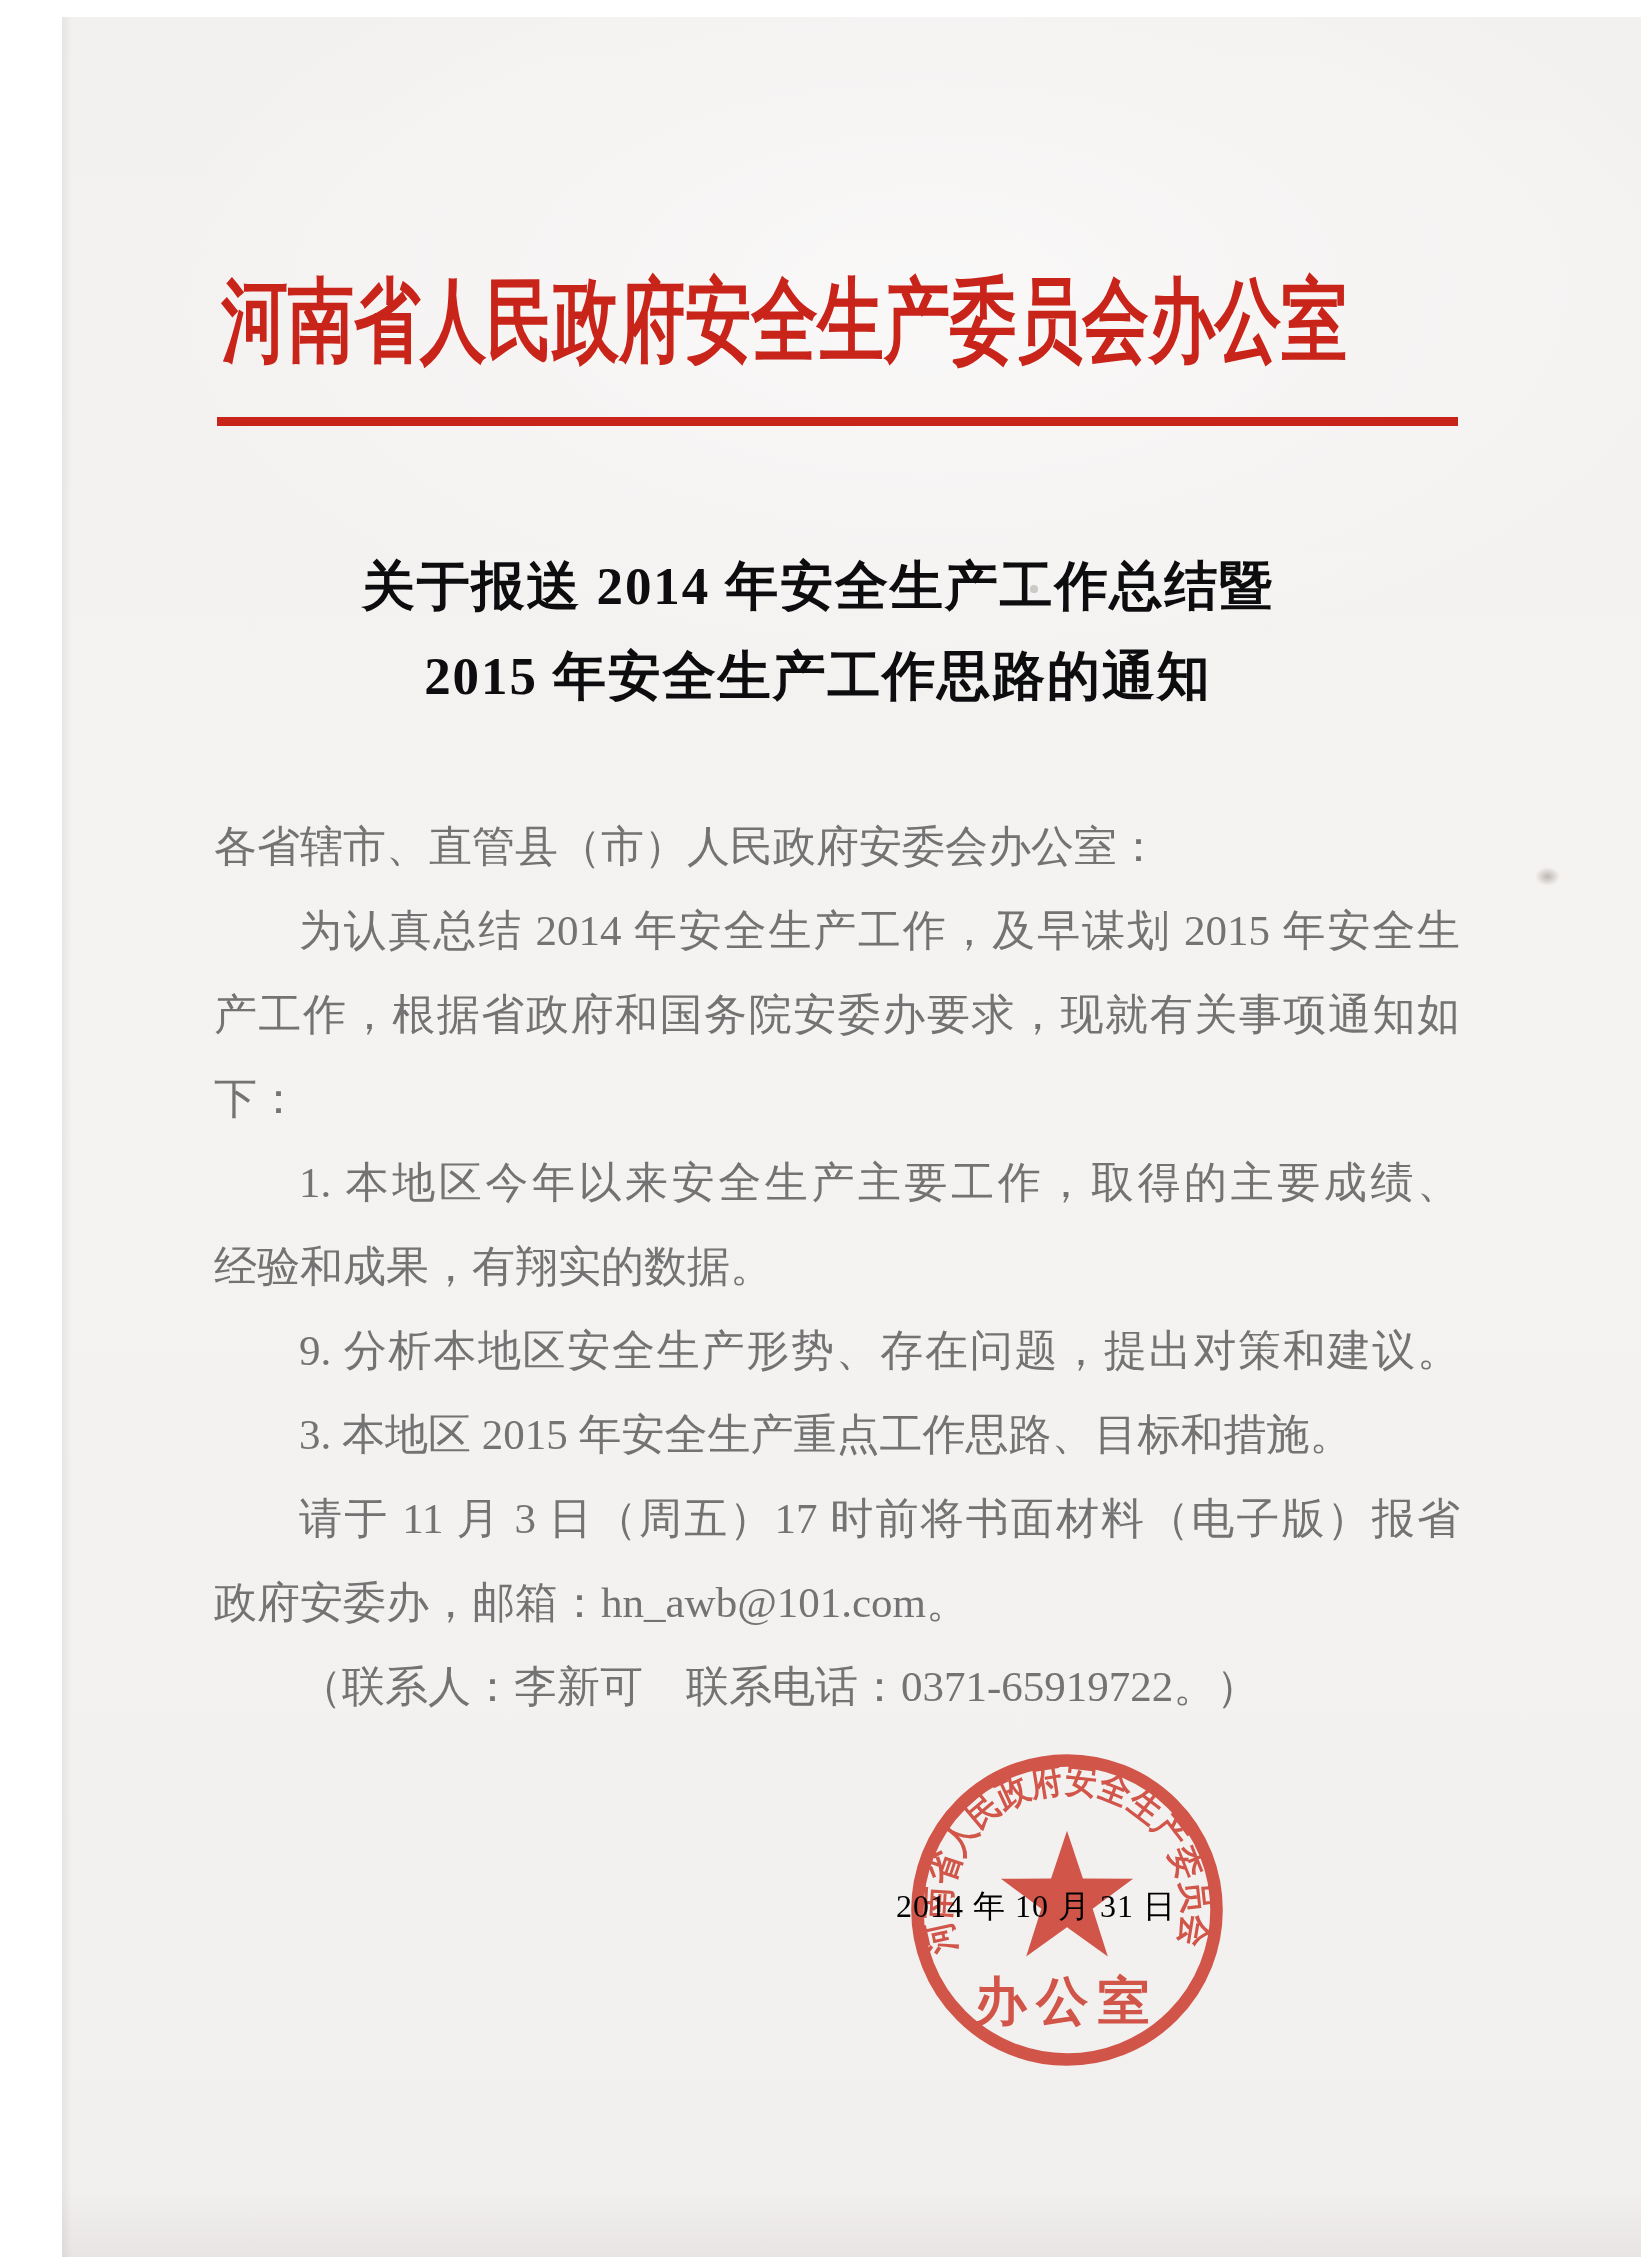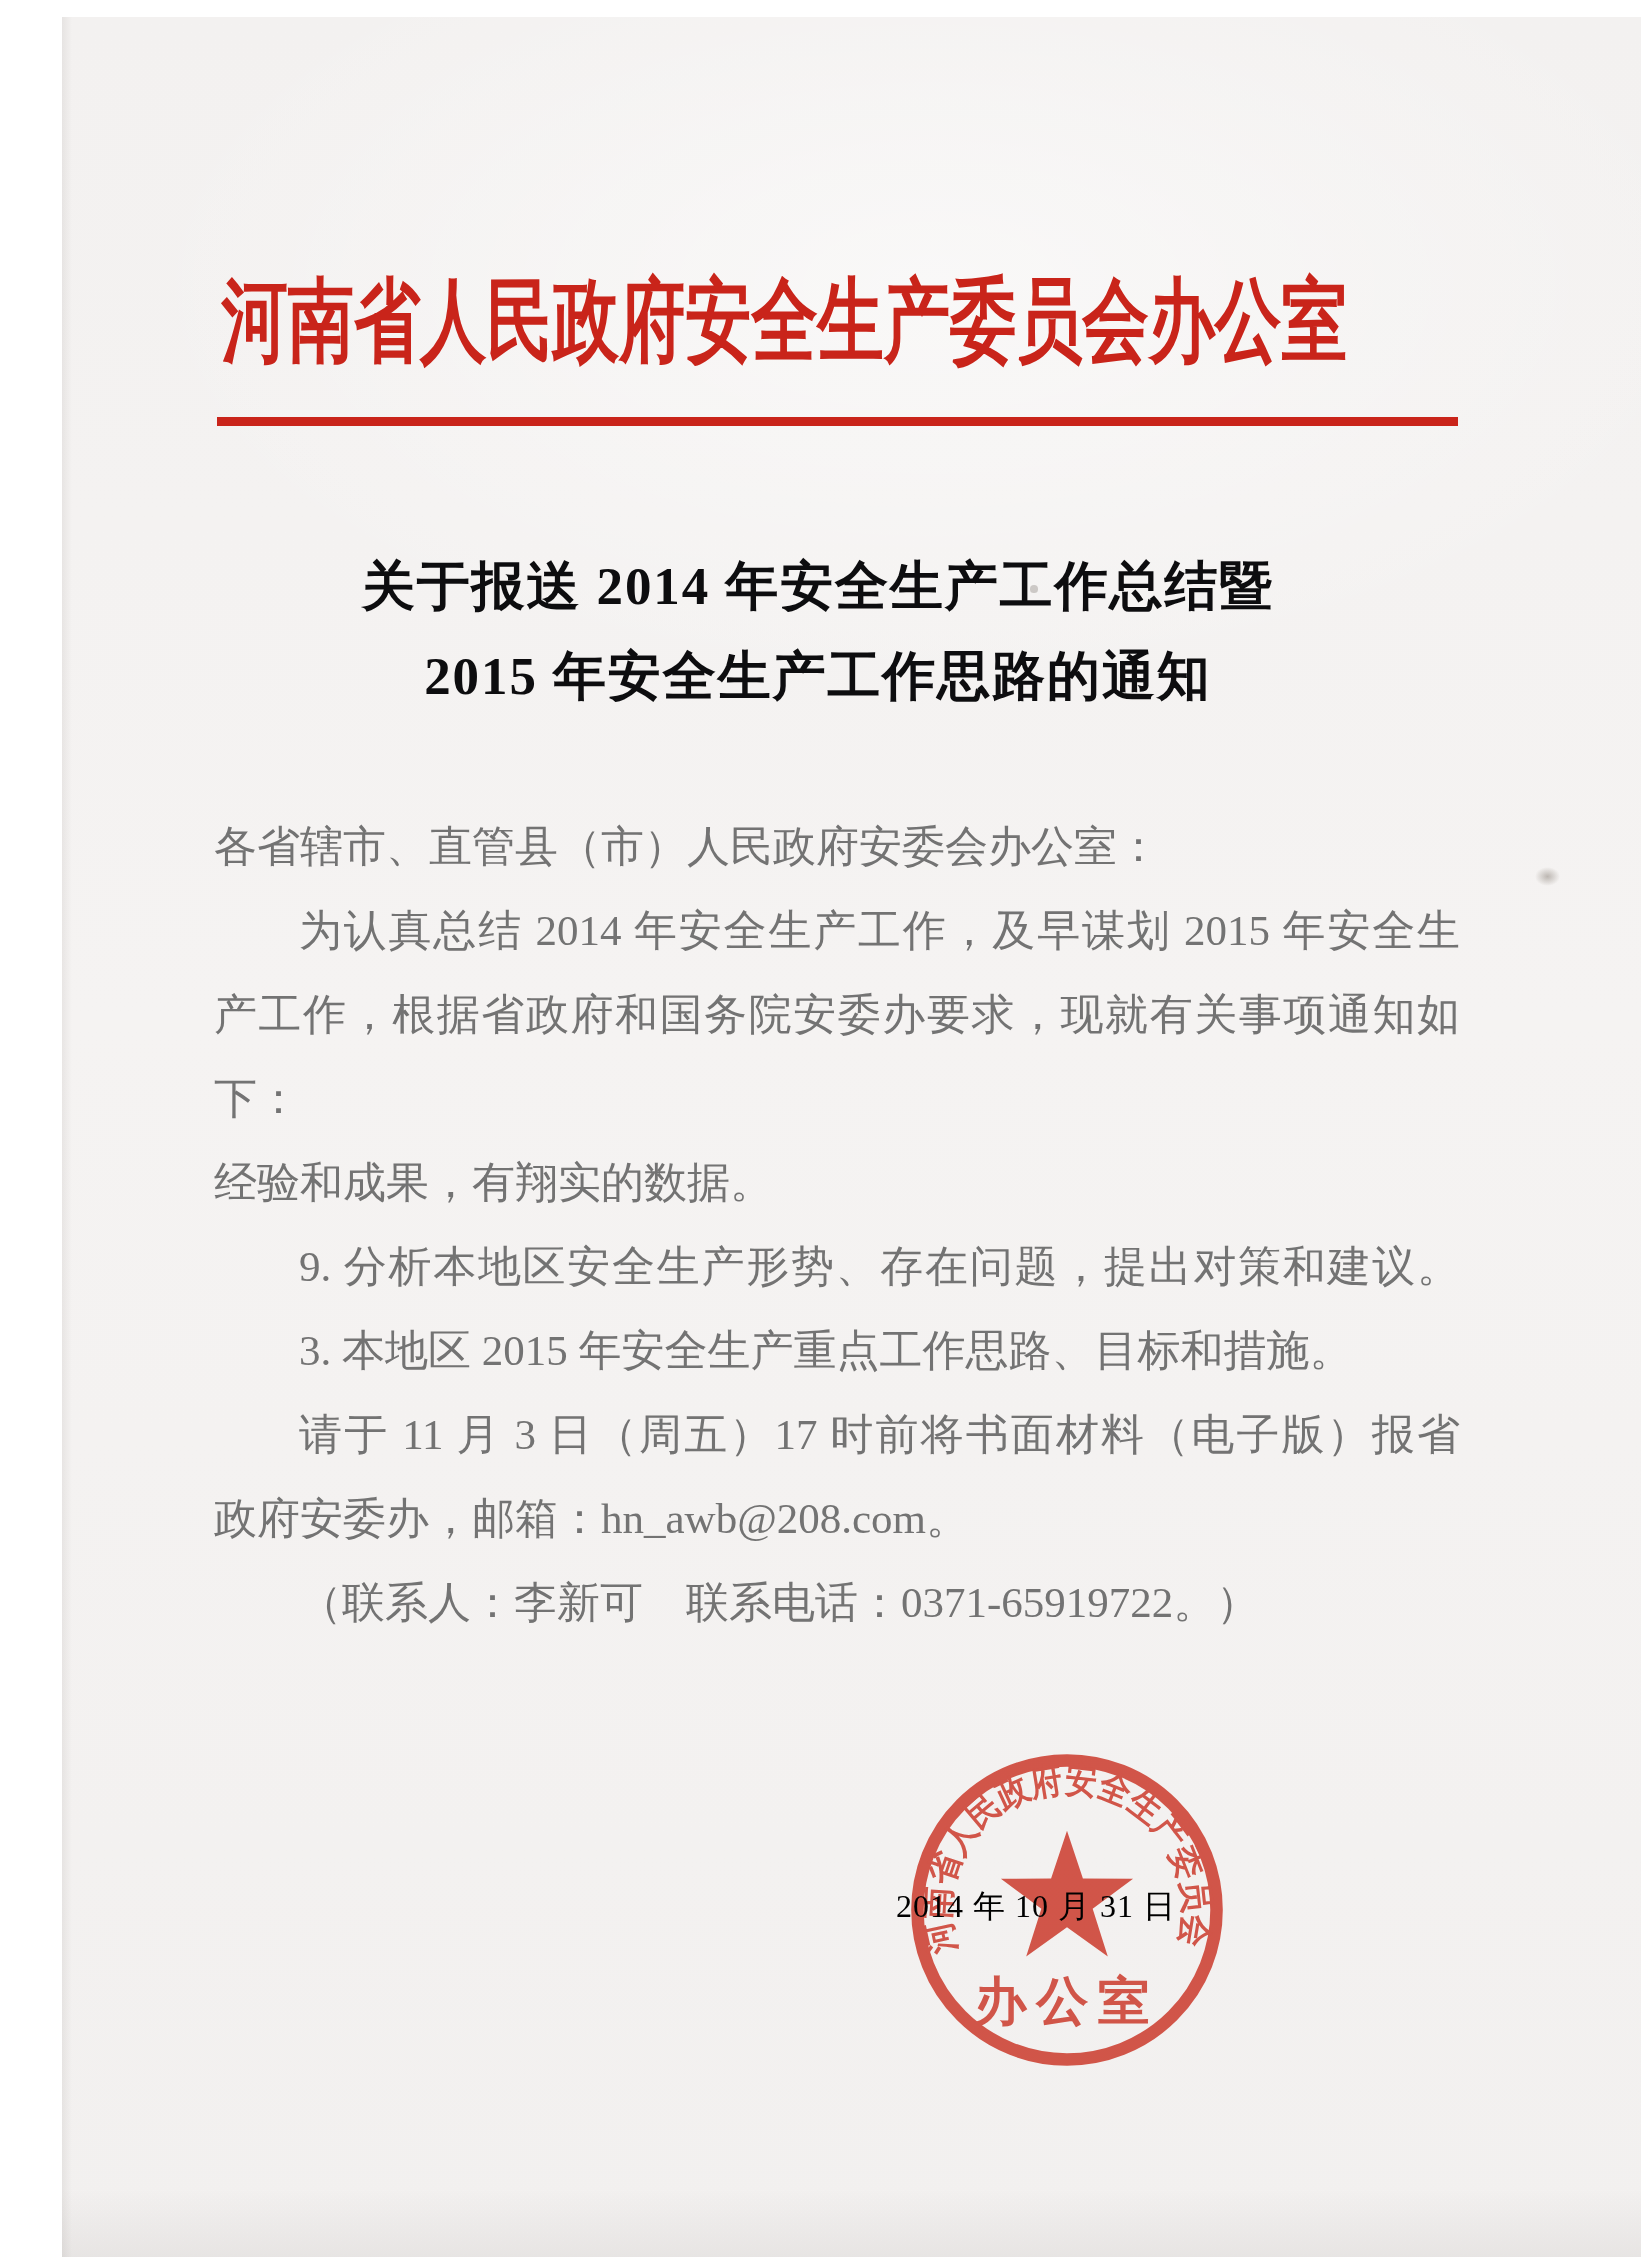--- a/index.html
+++ b/index.html
@@ -82,25 +82,26 @@
 <div class="doc-title">
   <div>关于报送 2014 年安全生产工作总结暨</div>
   <div>2015 年安全生产工作思路的通知</div>
 </div>
 
 <div class="body-lines">
     <div class="body-line">各省辖市、直管县（市）人民政府安委会办公室：</div>
     <div class="body-line indent justify">为认真总结 2014 年安全生产工作，及早谋划 2015 年安全生</div>
     <div class="body-line justify">产工作，根据省政府和国务院安委办要求，现就有关事项通知如</div>
     <div class="body-line">下：</div>
+    <div class="body-line indent justify">1. 本地区今年以来安全生产主要工作，取得的主要成绩、</div>
     <div class="body-line">经验和成果，有翔实的数据。</div>
     <div class="body-line indent justify">9. 分析本地区安全生产形势、存在问题，提出对策和建议。</div>
     <div class="body-line indent">3. 本地区 2015 年安全生产重点工作思路、目标和措施。</div>
     <div class="body-line indent justify">请于 11 月 3 日（周五）17 时前将书面材料（电子版）报省</div>
-    <div class="body-line">政府安委办，邮箱：hn_awb@208.com。</div>
+    <div class="body-line">政府安委办，邮箱：hn_awb@101.com。</div>
     <div class="body-line indent">（联系人：李新可　联系电话：0371-65919722。）</div>
   </div>
 
 <div class="doc-date">2014 年 10 月 31 日</div>
 
 <svg class="seal" viewBox="0 0 340 340">
   <circle cx="170" cy="172" r="155" fill="none" stroke="#d84334" stroke-width="13"></circle>
   <defs>
     <path id="sealArc" d="M 55.4 213.7 A 122 122 0 1 1 284.6 213.7" fill="none"></path>
   </defs>

